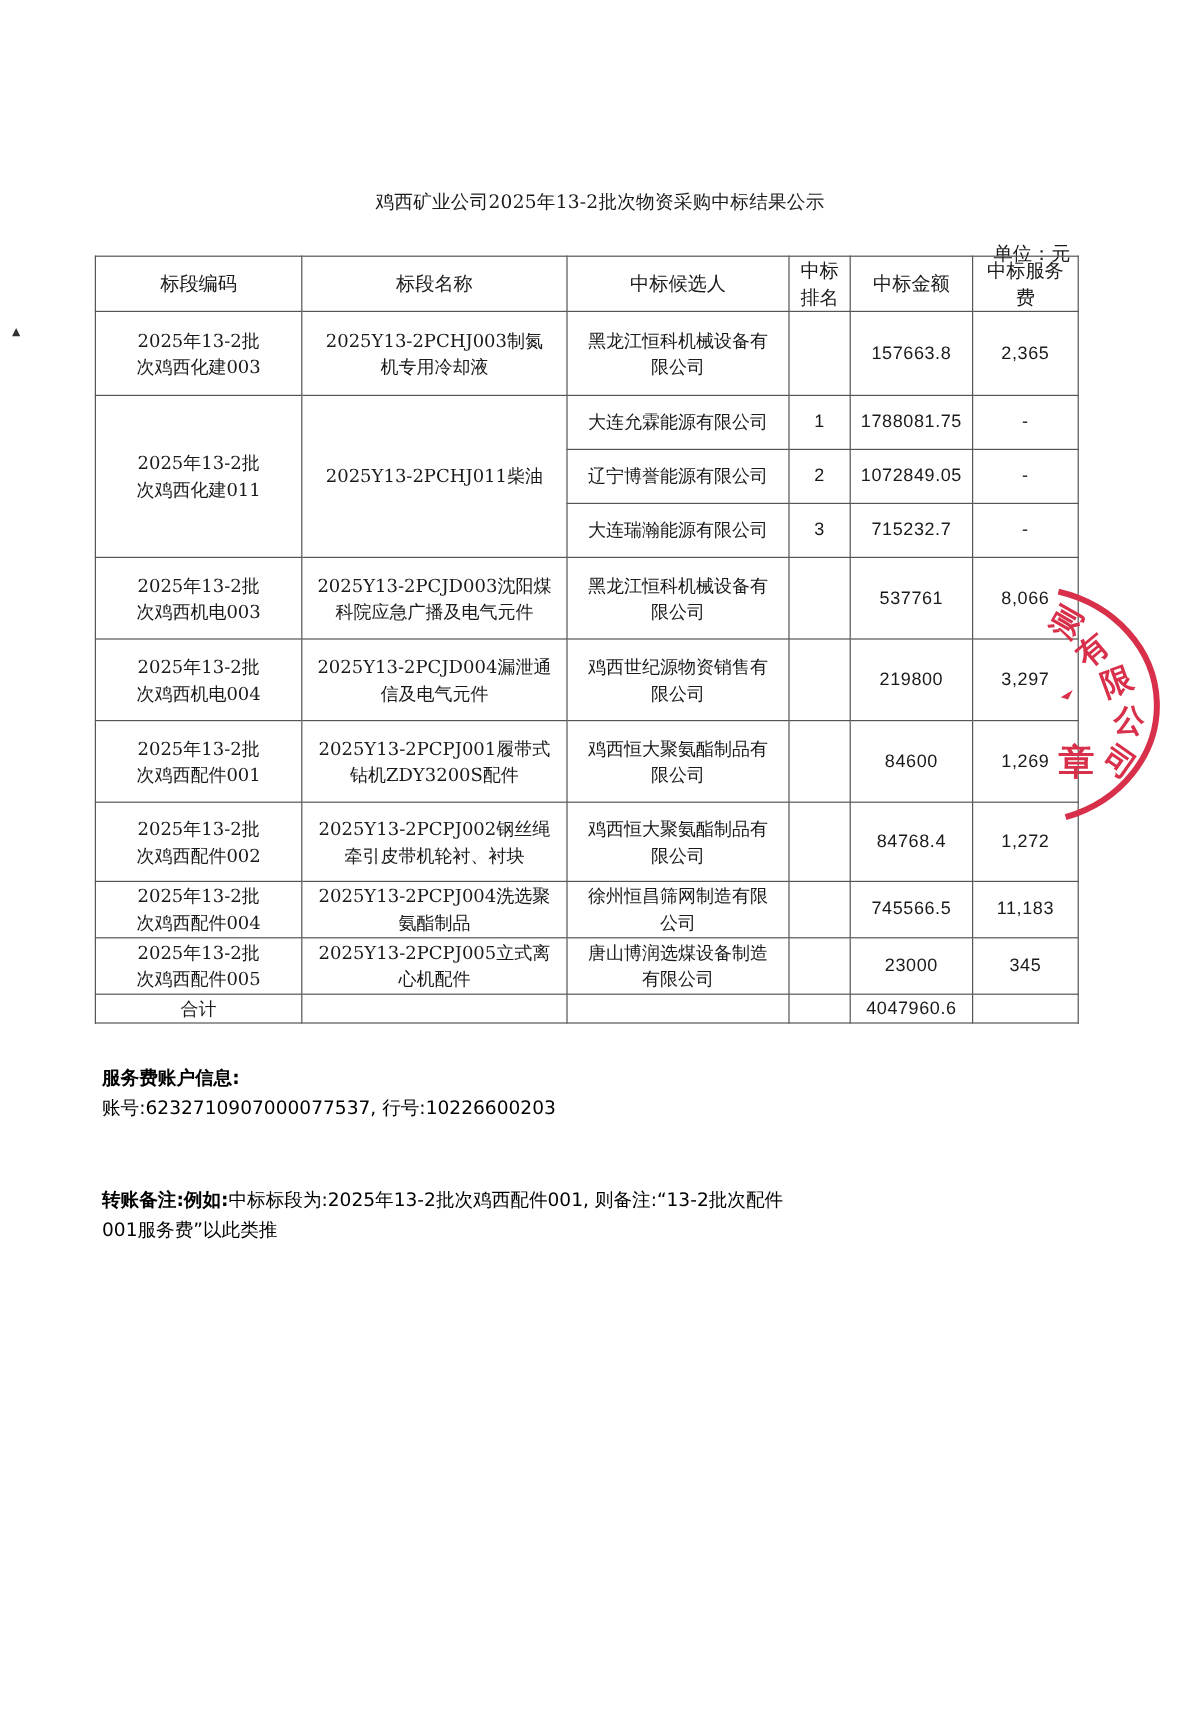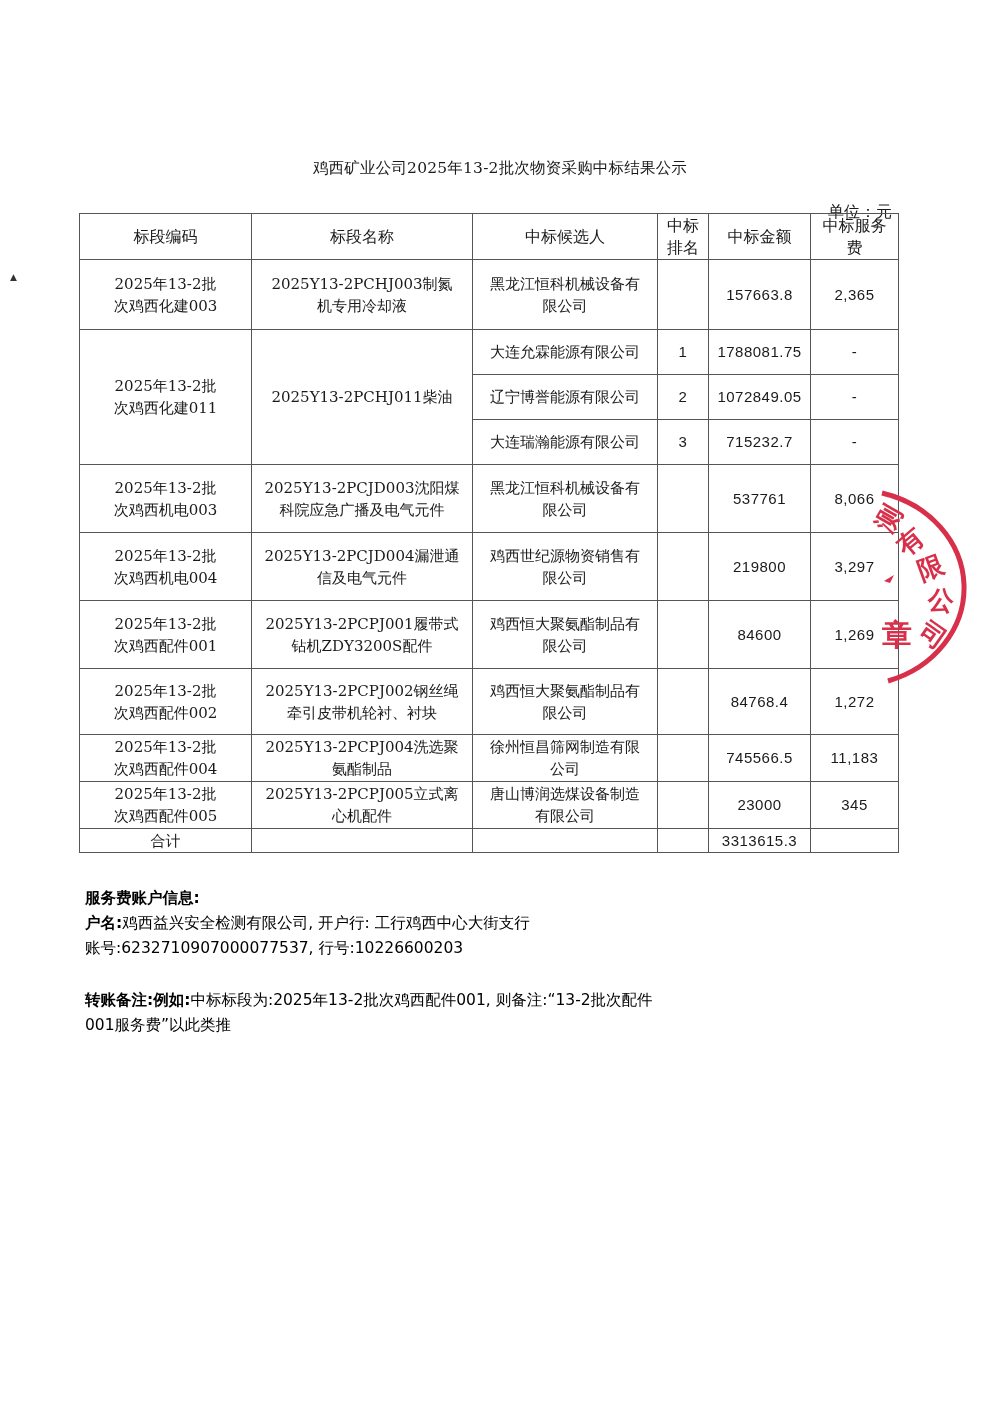--- a/index.html
+++ b/index.html
@@ -131,21 +131,21 @@
       <td class="num"></td>
       <td class="num">23000</td>
       <td class="num">345</td>
     </tr>
 
     <tr style="height:24px">
       <td style="line-height:18px">合计</td>
       <td></td>
       <td></td>
       <td></td>
-      <td class="num" style="line-height:18px">3313615.3</td>
+      <td class="num" style="line-height:18px">4047960.6</td>
       <td></td>
     </tr>
   </tbody>
 </table>
 
 <svg class="stamp" viewBox="0 0 190 205" xmlns="http://www.w3.org/2000/svg">
   <path d="M 62 8 A 110 98 0 0 1 68 196" fill="none" stroke="#d8304a" stroke-width="5"></path>
   <g fill="#d8304a" font-family="DejaVu Sans, sans-serif" font-weight="bold" font-size="26">
     <text x="58" y="42" transform="rotate(-60 70 35)">测</text>
     <text x="78" y="66" transform="rotate(-40 90 58)">有</text>
@@ -153,22 +153,19 @@
     <text x="108" y="124" transform="rotate(5 120 116)">公</text>
     <text x="100" y="158" transform="rotate(35 112 150)">司</text>
     <text x="62" y="160" font-size="30">章</text>
   </g>
   <path d="M 64 96 L 74 90 L 70 98 Z" fill="#d8304a"></path>
 </svg>
 
 <div class="info" style="top:886px">
   <div><b>服务费账户信息:</b></div>
   <div>
-    <b>户名:</b><span>鸡西益兴安全检测有限公司</span><span>, </span><span>开户行:</span><span> </span><span>工行鸡西中心大街支行</span>
-  </div>
-  <div>
     <span>账号:</span><span>6232710907000077537</span><span>, </span><span>行号:</span><span>10226600203</span>
   </div>
 </div>
 
 <div class="info" style="top:988px; width:590px">
   <b>转账备注:</b><b>例如:</b><span>中标标段为:2025年13-2批次鸡西配件001, 则备注:“13-2批次配件001服务费”以此类推</span>
 </div>
 
 </body></html>

